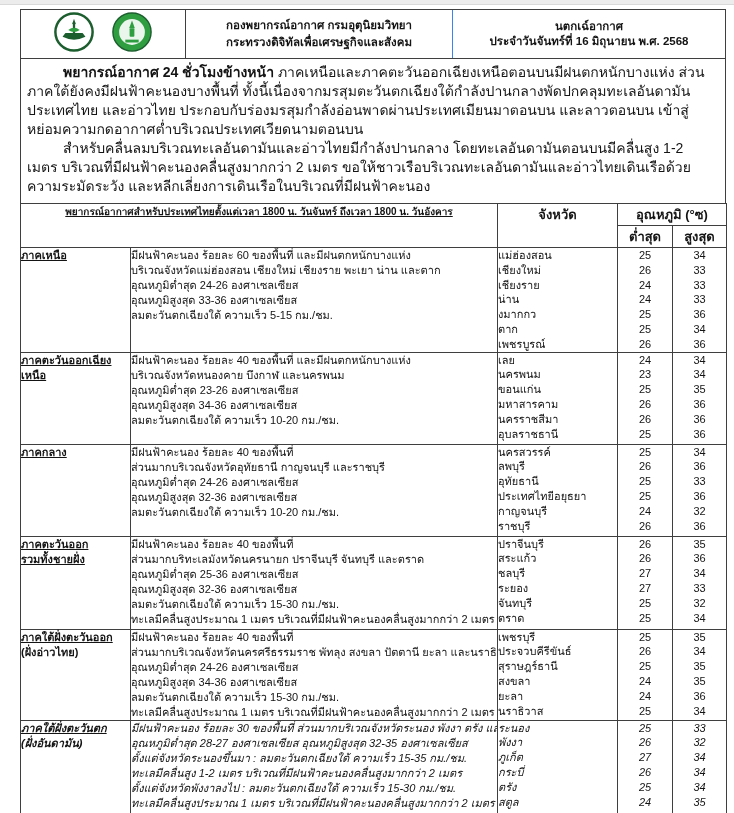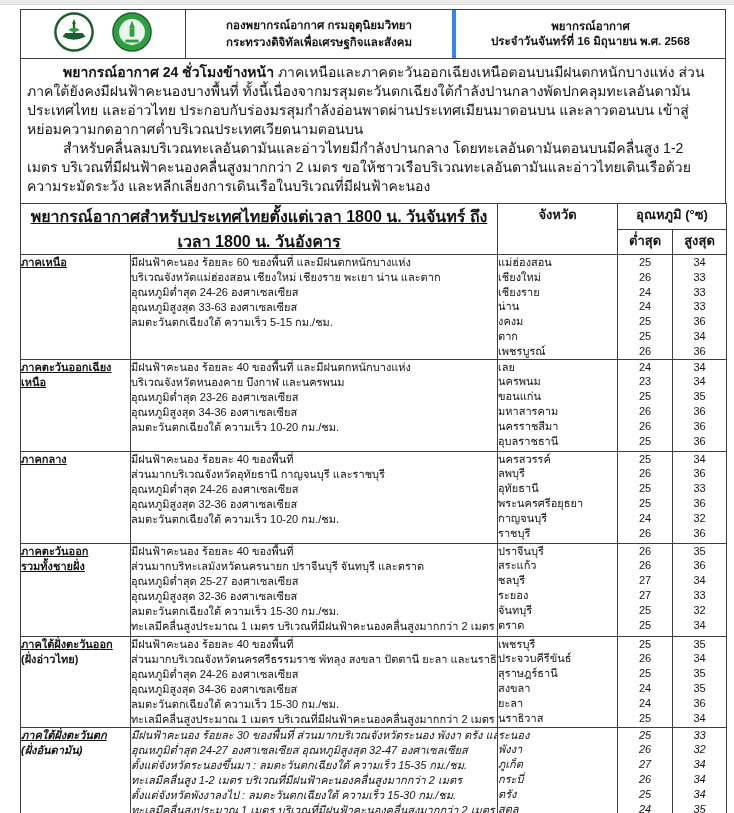--- a/index.html
+++ b/index.html
@@ -3,34 +3,34 @@
 <meta charset="utf-8">
 <style>
   html,body{margin:0;padding:0;background:#ffffff;}
   body{width:734px;font-family:"Liberation Sans",sans-serif;color:#141414;-webkit-font-smoothing:antialiased;}
   .top-strip{height:4px;background:#ececec;border-bottom:1px solid #d9d9d9;margin-bottom:4px;}
   .page{width:706px;margin-left:20px;}
 
   
   .header-box{display:flex;border:1px solid #3f3f3f;box-sizing:border-box;height:50px;}
   .h-logos{width:164px;display:flex;align-items:center;justify-content:center;gap:16px;border-right:1px solid #3f3f3f;}
-  .h-agency{width:266px;border-right:4px solid #3b82f6;display:flex;flex-direction:column;justify-content:center;text-align:center;font-weight:bold;font-size:11.5px;line-height:17px;}
+  .h-agency{width:266px;border-right:1px solid #3b82f6;display:flex;flex-direction:column;justify-content:center;text-align:center;font-weight:bold;font-size:11.5px;line-height:17px;}
   .h-issue{flex:1;display:flex;flex-direction:column;justify-content:center;text-align:center;font-weight:bold;font-size:11.5px;line-height:15px;}
 
   
   .intro-box{border:1px solid #3f3f3f;border-top:none;box-sizing:border-box;padding:4px 8px 7px 6px;font-size:14px;line-height:19px;}
   .intro-box p{margin:0;text-indent:36px;}
   .lead{font-weight:bold;}
 
   
   table.fc{width:706px;border-collapse:collapse;table-layout:fixed;font-size:11px;margin-top:-1px;}
   table.fc th,table.fc td{border:1px solid #3f3f3f;vertical-align:top;padding:0;box-sizing:border-box;}
   thead th{font-weight:bold;text-align:center;vertical-align:middle;background:#fff;}
   thead tr{height:16px;}
-  .th-title{text-decoration:underline;font-size:16px;}
+  .th-title{text-decoration:underline;font-size:10px;}
   .th-prov,.th-temp,.th-min,.th-max{font-size:13px;}
 
   tbody tr:nth-child(1){height:103px;}
   tbody tr:nth-child(2){height:92px;margin-top:45px;}
   tbody tr:nth-child(3){height:92px;margin-left:20px;}
   tbody tr:nth-child(4){height:93px;}
   tbody tr:nth-child(5){height:87px;}
   tbody tr:nth-child(6){height:116px;font-style:italic;}
   tbody tr:nth-child(7){height:60px;}
 
@@ -70,21 +70,21 @@
           <rect x="19.5" y="18" width="5" height="9" rx="1" fill="#2f9e41"></rect>
           <path d="M15 30 h14 v3 h-14 Z" fill="#2f9e41"></path>
         </svg>
       </span>
     </div>
     <div class="h-agency">
       <div>กองพยากรณ์อากาศ กรมอุตุนิยมวิทยา</div>
       <div>กระทรวงดิจิทัลเพื่อเศรษฐกิจและสังคม</div>
     </div>
     <div class="h-issue">
-      <div>พยากรณ์อากาศ</div>
+      <div>นตกเฉ์อากาศ</div>
       <div>ประจำวันจันทร์ที่ 16 มิถุนายน พ.ศ. 2568</div>
     </div>
   </div>
 
   <div class="intro-box">
     <p><span class="lead">พยากรณ์อากาศ 24 ชั่วโมงข้างหน้า</span><span>  ภาคเหนือและภาคตะวันออกเฉียงเหนือตอนบนมีฝนตกหนักบางแห่ง ส่วนภาคใต้ยังคงมีฝนฟ้าคะนองบางพื้นที่ ทั้งนี้เนื่องจากมรสุมตะวันตกเฉียงใต้กำลังปานกลางพัดปกคลุมทะเลอันดามัน ประเทศไทย และอ่าวไทย ประกอบกับร่องมรสุมกำลังอ่อนพาดผ่านประเทศเมียนมาตอนบน และลาวตอนบน เข้าสู่หย่อมความกดอากาศต่ำบริเวณประเทศเวียดนามตอนบน</span></p>
     <p>สำหรับคลื่นลมบริเวณทะเลอันดามันและอ่าวไทยมีกำลังปานกลาง โดยทะเลอันดามันตอนบนมีคลื่นสูง 1-2 เมตร บริเวณที่มีฝนฟ้าคะนองคลื่นสูงมากกว่า 2 เมตร ขอให้ชาวเรือบริเวณทะเลอันดามันและอ่าวไทยเดินเรือด้วยความระมัดระวัง และหลีกเลี่ยงการเดินเรือในบริเวณที่มีฝนฟ้าคะนอง</p>
   </div>
 
   <table class="fc">
@@ -108,29 +108,29 @@
     </thead>
     <tbody>
         <tr>
           <td class="region-cell">
             <div class="region-line u">ภาคเหนือ</div>
           </td>
           <td class="forecast-cell">
             <div class="forecast-line">มีฝนฟ้าคะนอง ร้อยละ 60 ของพื้นที่ และมีฝนตกหนักบางแห่ง</div>
             <div class="forecast-line">บริเวณจังหวัดแม่ฮ่องสอน เชียงใหม่ เชียงราย พะเยา น่าน และตาก</div>
             <div class="forecast-line">อุณหภูมิต่ำสุด 24-26 องศาเซลเซียส</div>
-            <div class="forecast-line">อุณหภูมิสูงสุด 33-63 องศาเซลเซียส</div>
+            <div class="forecast-line">อุณหภูมิสูงสุด 33-36 องศาเซลเซียส</div>
             <div class="forecast-line">ลมตะวันตกเฉียงใต้ ความเร็ว 5-15 กม./ชม.</div>
           </td>
           <td class="province-cell">
             <div class="province-line">แม่ฮ่องสอน</div>
             <div class="province-line">เชียงใหม่</div>
             <div class="province-line">เชียงราย</div>
             <div class="province-line">น่าน</div>
-            <div class="province-line">งคงม</div>
+            <div class="province-line">งมากกว</div>
             <div class="province-line">ตาก</div>
             <div class="province-line">เพชรบูรณ์</div>
           </td>
           <td class="temp-cell">
             <div class="temp-line">25</div>
             <div class="temp-line">26</div>
             <div class="temp-line">24</div>
             <div class="temp-line">24</div>
             <div class="temp-line">25</div>
             <div class="temp-line">25</div>
@@ -190,21 +190,21 @@
             <div class="forecast-line">มีฝนฟ้าคะนอง ร้อยละ 40 ของพื้นที่</div>
             <div class="forecast-line">ส่วนมากบริเวณจังหวัดอุทัยธานี กาญจนบุรี และราชบุรี</div>
             <div class="forecast-line">อุณหภูมิต่ำสุด 24-26 องศาเซลเซียส</div>
             <div class="forecast-line">อุณหภูมิสูงสุด 32-36 องศาเซลเซียส</div>
             <div class="forecast-line">ลมตะวันตกเฉียงใต้ ความเร็ว 10-20 กม./ชม.</div>
           </td>
           <td class="province-cell">
             <div class="province-line">นครสวรรค์</div>
             <div class="province-line">ลพบุรี</div>
             <div class="province-line">อุทัยธานี</div>
-            <div class="province-line">พระนครศรีอยุธยา</div>
+            <div class="province-line">ประเทศไทยีอยุธยา</div>
             <div class="province-line">กาญจนบุรี</div>
             <div class="province-line">ราชบุรี</div>
           </td>
           <td class="temp-cell">
             <div class="temp-line">25</div>
             <div class="temp-line">26</div>
             <div class="temp-line">25</div>
             <div class="temp-line">25</div>
             <div class="temp-line">24</div>
             <div class="temp-line">26</div>
@@ -219,21 +219,21 @@
           </td>
         </tr>
         <tr>
           <td class="region-cell">
             <div class="region-line u">ภาคตะวันออก</div>
             <div class="region-line u">รวมทั้งชายฝั่ง</div>
           </td>
           <td class="forecast-cell">
             <div class="forecast-line">มีฝนฟ้าคะนอง ร้อยละ 40 ของพื้นที่</div>
             <div class="forecast-line">ส่วนมากบริทะเลมังหวัดนครนายก ปราจีนบุรี จันทบุรี และตราด</div>
-            <div class="forecast-line">อุณหภูมิต่ำสุด 25-27 องศาเซลเซียส</div>
+            <div class="forecast-line">อุณหภูมิต่ำสุด 25-36 องศาเซลเซียส</div>
             <div class="forecast-line">อุณหภูมิสูงสุด 32-36 องศาเซลเซียส</div>
             <div class="forecast-line">ลมตะวันตกเฉียงใต้ ความเร็ว 15-30 กม./ชม.</div>
             <div class="forecast-line">ทะเลมีคลื่นสูงประมาณ 1 เมตร บริเวณที่มีฝนฟ้าคะนองคลื่นสูงมากกว่า 2 เมตร</div>
           </td>
           <td class="province-cell">
             <div class="province-line">ปราจีนบุรี</div>
             <div class="province-line">สระแก้ว</div>
             <div class="province-line">ชลบุรี</div>
             <div class="province-line">ระยอง</div>
             <div class="province-line">จันทบุรี</div>
@@ -294,21 +294,21 @@
             <div class="temp-line">34</div>
           </td>
         </tr>
         <tr>
           <td class="region-cell">
             <div class="region-line u">ภาคใต้ฝั่งตะวันตก</div>
             <div class="region-line">(ฝั่งอันดามัน)</div>
           </td>
           <td class="forecast-cell">
             <div class="forecast-line">มีฝนฟ้าคะนอง ร้อยละ 30  ของพื้นที่ ส่วนมากบริเวณจังหวัดระนอง พังงา ตรัง และสตูล</div>
-            <div class="forecast-line">อุณหภูมิต่ำสุด 24-27 องศาเซลเซียส อุณหภูมิสูงสุด 32-47 องศาเซลเซียส</div>
+            <div class="forecast-line">อุณหภูมิต่ำสุด 28-27 องศาเซลเซียส อุณหภูมิสูงสุด 32-35 องศาเซลเซียส</div>
             <div class="forecast-line">ตั้งแต่จังหวัดระนองขึ้นมา : ลมตะวันตกเฉียงใต้ ความเร็ว 15-35 กม./ชม.</div>
             <div class="forecast-line">ทะเลมีคลื่นสูง 1-2 เมตร บริเวณที่มีฝนฟ้าคะนองคลื่นสูงมากกว่า 2 เมตร</div>
             <div class="forecast-line">ตั้งแต่จังหวัดพังงาลงไป : ลมตะวันตกเฉียงใต้ ความเร็ว 15-30 กม./ชม.</div>
             <div class="forecast-line">ทะเลมีคลื่นสูงประมาณ 1 เมตร บริเวณที่มีฝนฟ้าคะนองคลื่นสูงมากกว่า 2 เมตร</div>
           </td>
           <td class="province-cell">
             <div class="province-line">ระนอง</div>
             <div class="province-line">พังงา</div>
             <div class="province-line">ภูเก็ต</div>
             <div class="province-line">กระบี่</div>

